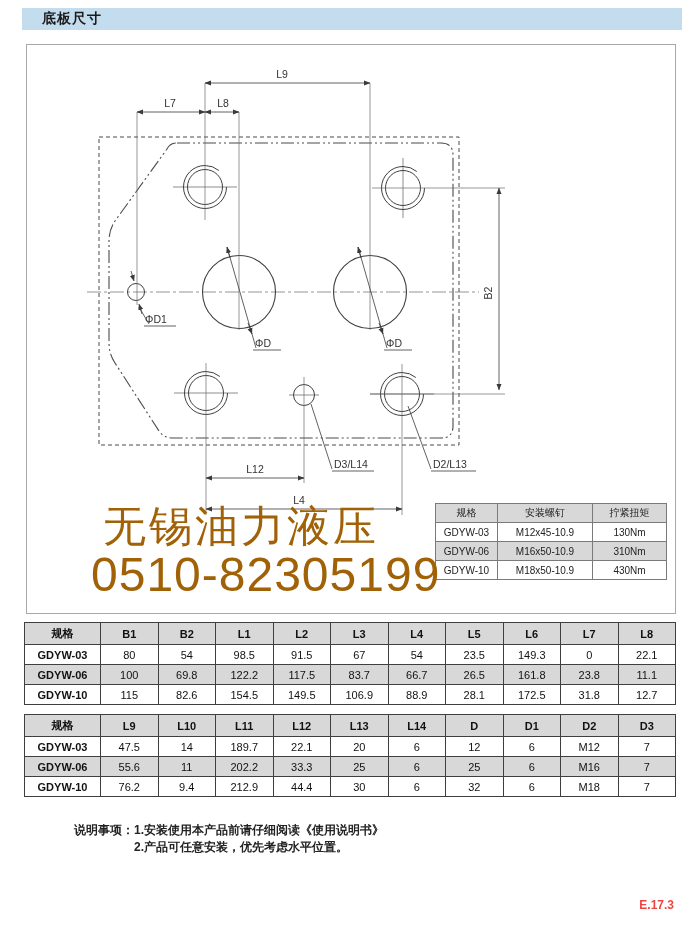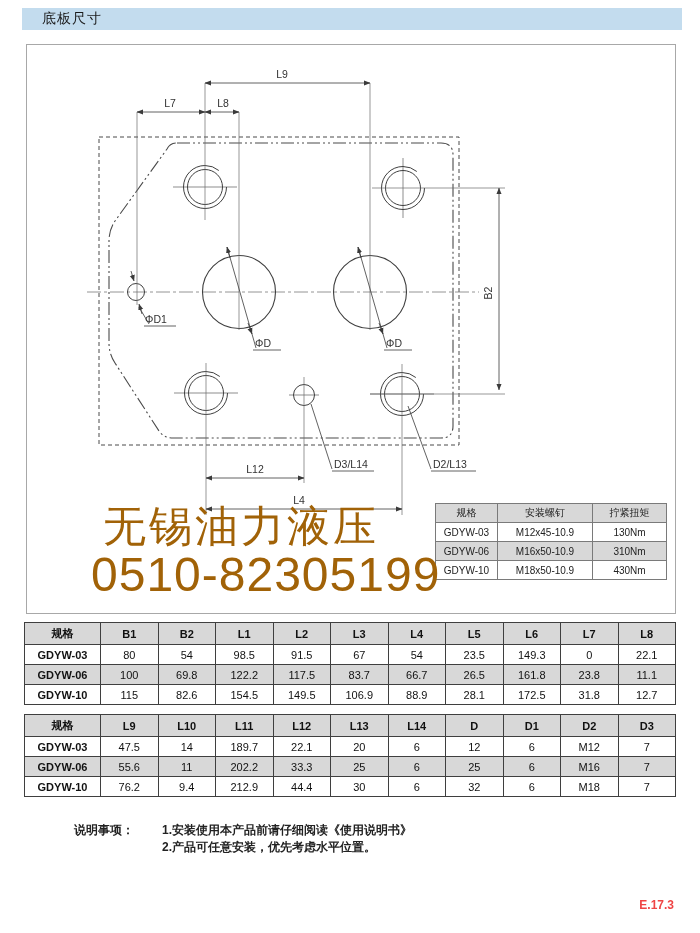--- a/index.html
+++ b/index.html
@@ -6,21 +6,21 @@
   body{
     width:700px;height:933px;position:relative;background:#ffffff;
     font-family:"Liberation Sans","DejaVu Sans",sans-serif;color:#1a1a1a;
     overflow:hidden;
   }
   
   .header-bar{
     position:absolute;left:22px;top:8px;width:660px;height:22px;
     background:#c3dcee;display:flex;align-items:center;
   }
-  .header-bar .title{font-size:14px;font-weight:normal;color:#1b1b1b;padding-left:20px;letter-spacing:1px;}
+  .header-bar .title{font-size:14px;font-weight:bold;color:#1b1b1b;padding-left:20px;letter-spacing:1px;}
   
   .figure{
     position:absolute;left:26px;top:44px;width:648px;height:568px;
     border:1px solid #a8a8a8;background:#fff;
   }
   .figure svg{position:absolute;left:0;top:0;}
   svg text{font-family:"Liberation Sans","DejaVu Sans",sans-serif;fill:#333;font-size:10.5px;}
   
   .screwtable{
     position:absolute;left:408px;top:458px;width:232px;
@@ -47,21 +47,21 @@
     border:1px solid #3f3f3f;text-align:center;padding:0;height:19px;font-weight:normal;
   }
   .dimtable th{height:21px;font-weight:bold;}
   .dimtable thead tr{background:#d8d8d8;}
   .dimtable tbody tr:nth-child(2){background:#d8d8d8;}
   .dimtable col.c0{width:76px;}
   .dimtable tbody td:first-child{font-weight:bold;}
   
   .notes{position:absolute;left:74px;top:822px;display:flex;font-size:12px;font-weight:600;color:#222;}
   .notes .notes-title{white-space:nowrap;}
-  .notes .note-line{line-height:17px;white-space:nowrap;margin-left:28px;}
+  .notes .note-line{line-height:17px;white-space:nowrap;}
   
   .pagenum{position:absolute;right:26px;top:898px;font-size:12px;font-weight:600;color:#ef4444;}
 </style>
 </head>
 <body>
 
 <div class="header-bar">
   <span class="title">底板尺寸</span>
 </div>
 

